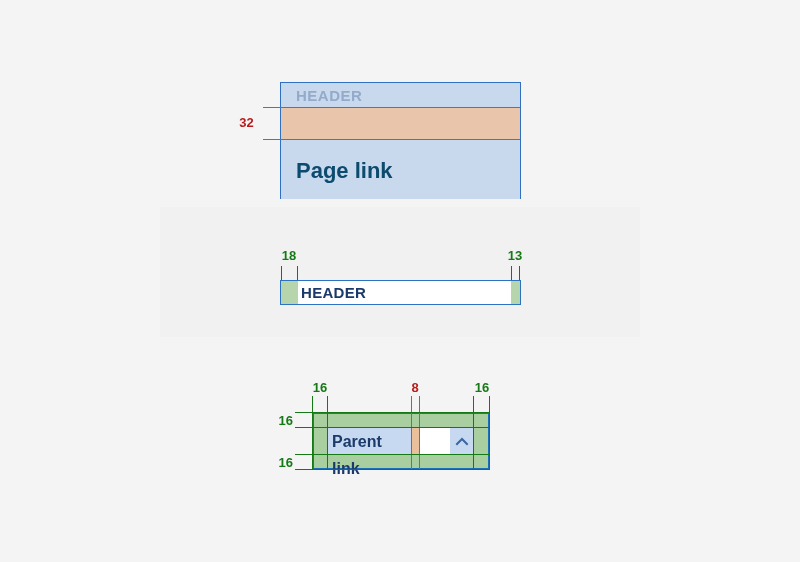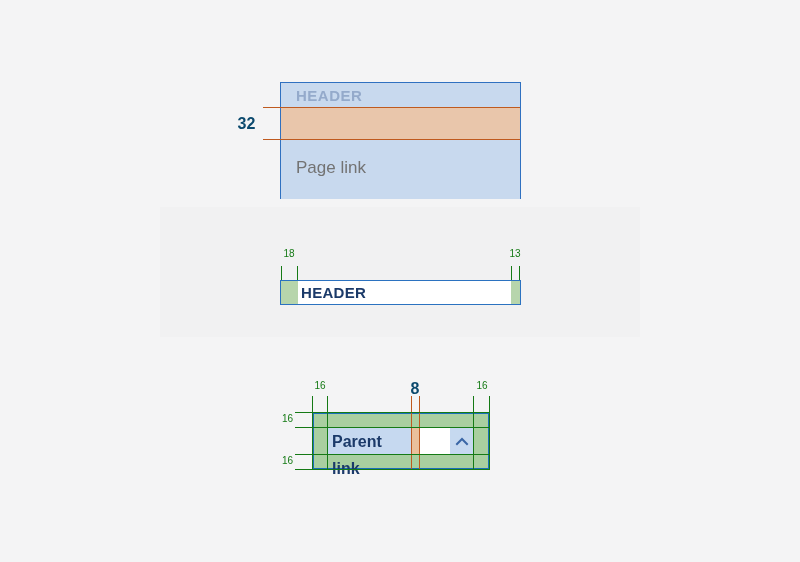--- a/index.html
+++ b/index.html
@@ -39,42 +39,42 @@
   }
   .orange-hline { height: 1px; width: 257px; left: 263px; background: #bf5a1f; }
   .orange-hline.t { top: 107px; }
   .orange-hline.b { top: 139px; }
   .measure-32 {
     left: 234px; top: 115px; width: 25px; text-align: right;
     font-size: 14px; font-weight: bold; color: #c4581b;
   }
   .page-link-label {
     left: 296px; top: 158px;
-    font-size: 17px; font-weight: 400; color: #737373;
+    font-size: 22px; font-weight: 700; color: #0c4a6e;
   }
 
   
   .mid-bar {
     left: 280px; top: 280px; width: 241px; height: 25px;
     background: #ffffff;
     border: 1px solid #2b72c0;
     box-sizing: border-box;
   }
   .mid-green-left  { position:absolute; left:0; top:0; bottom:0; width:17px; background:#b7d5ac; }
   .mid-green-right { position:absolute; right:0; top:0; bottom:0; width:9px;  background:#b7d5ac; }
   .mid-header-label {
     position:absolute; left:20px; top:0; height:23px; line-height:23px;
     font-size: 15px; font-weight: bold; letter-spacing:.3px; color: #1b3a69;
   }
   .tick { width:1px; height:14px; top:266px; background:#157a15; }
   .lbl-green {
-    font-size: 10px; font-weight: normal; color: #157a15; text-align: center;
+    font-size: 13px; font-weight: bold; color: #157a15; text-align: center;
   }
   .lbl-orange {
-    font-size: 16px; font-weight: bold; color: #0c4a6e; text-align: center;
+    font-size: 13px; font-weight: bold; color: #b91c1c; text-align: center;
   }
   .mid-lbl { top: 248px; width: 26px; }
 
   
   .bottom-box {
     left: 312px; top: 412px; width: 178px; height: 58px;
     background: #a9cfa0;
     border: 2px solid #1a6fb9;
     box-sizing: border-box;
   }

